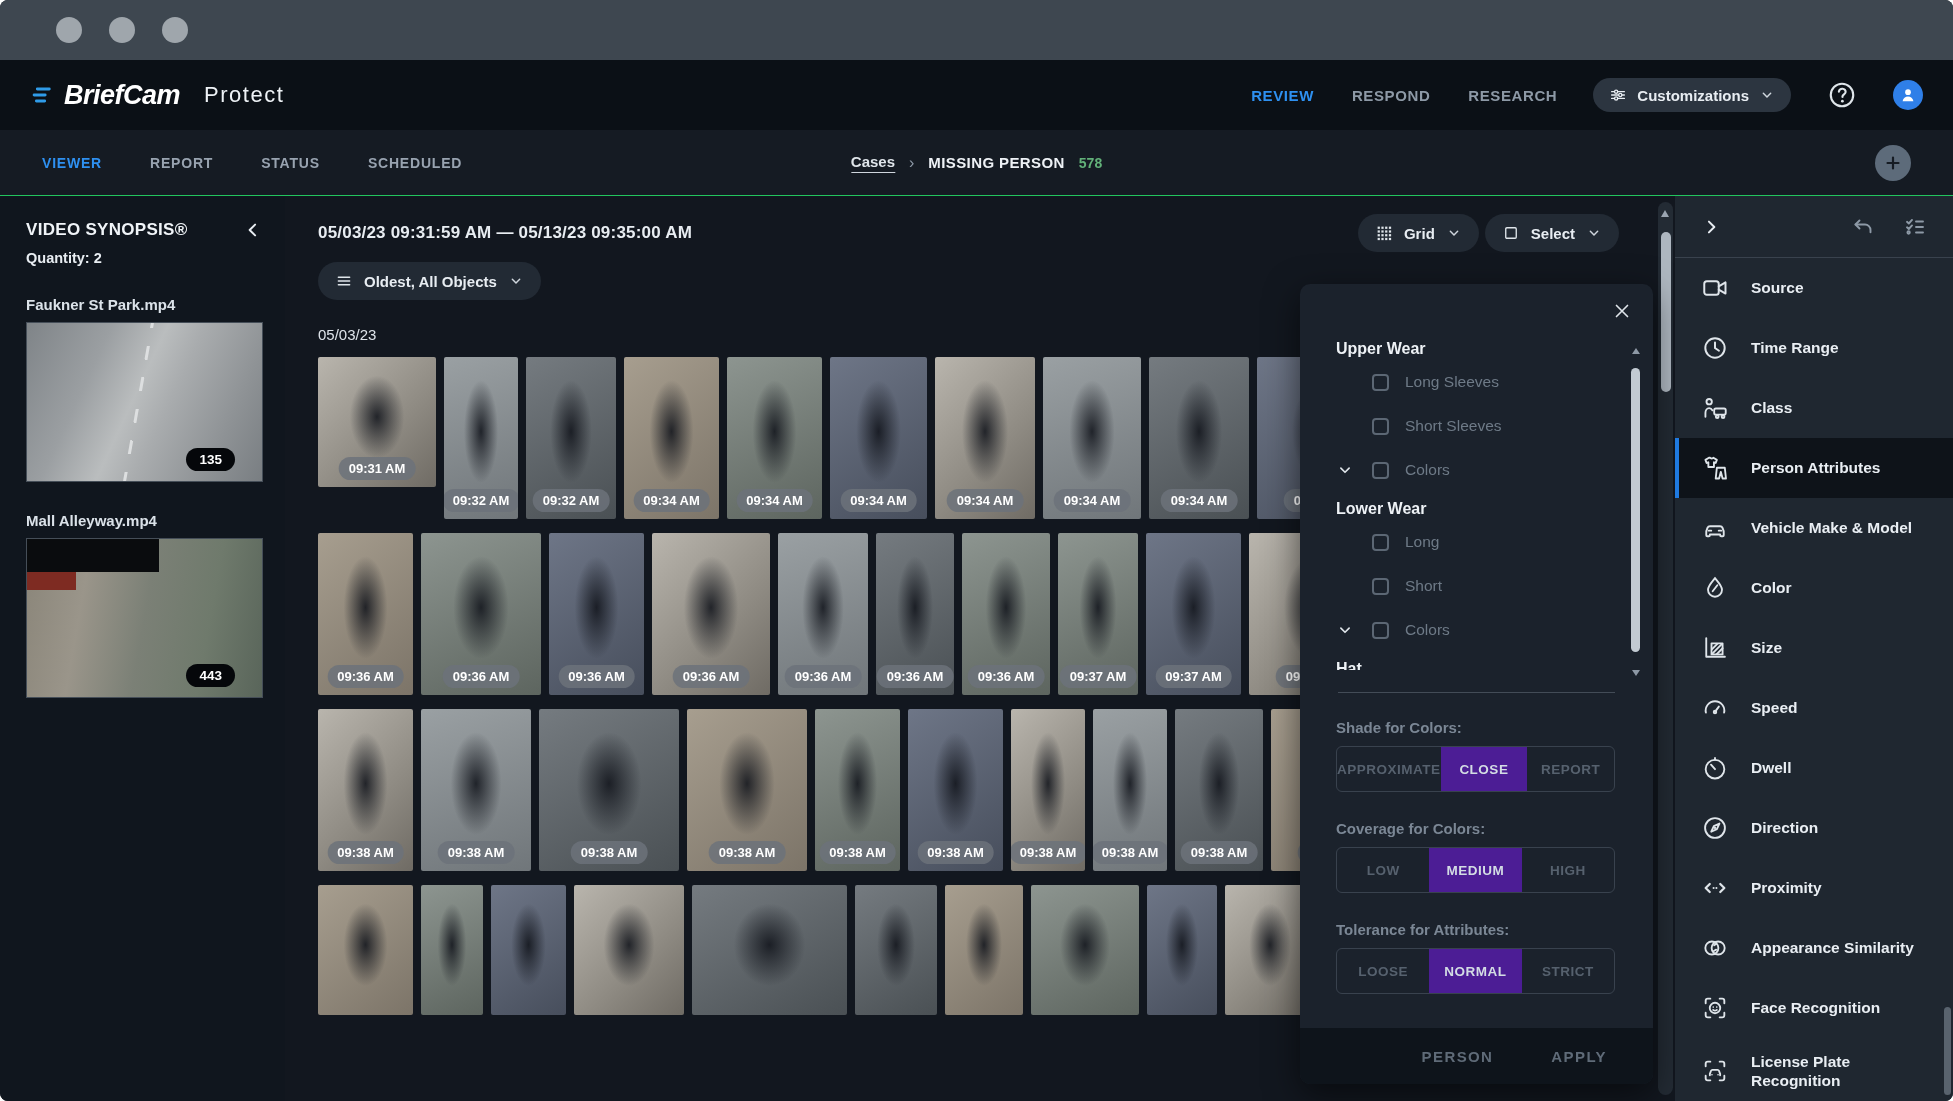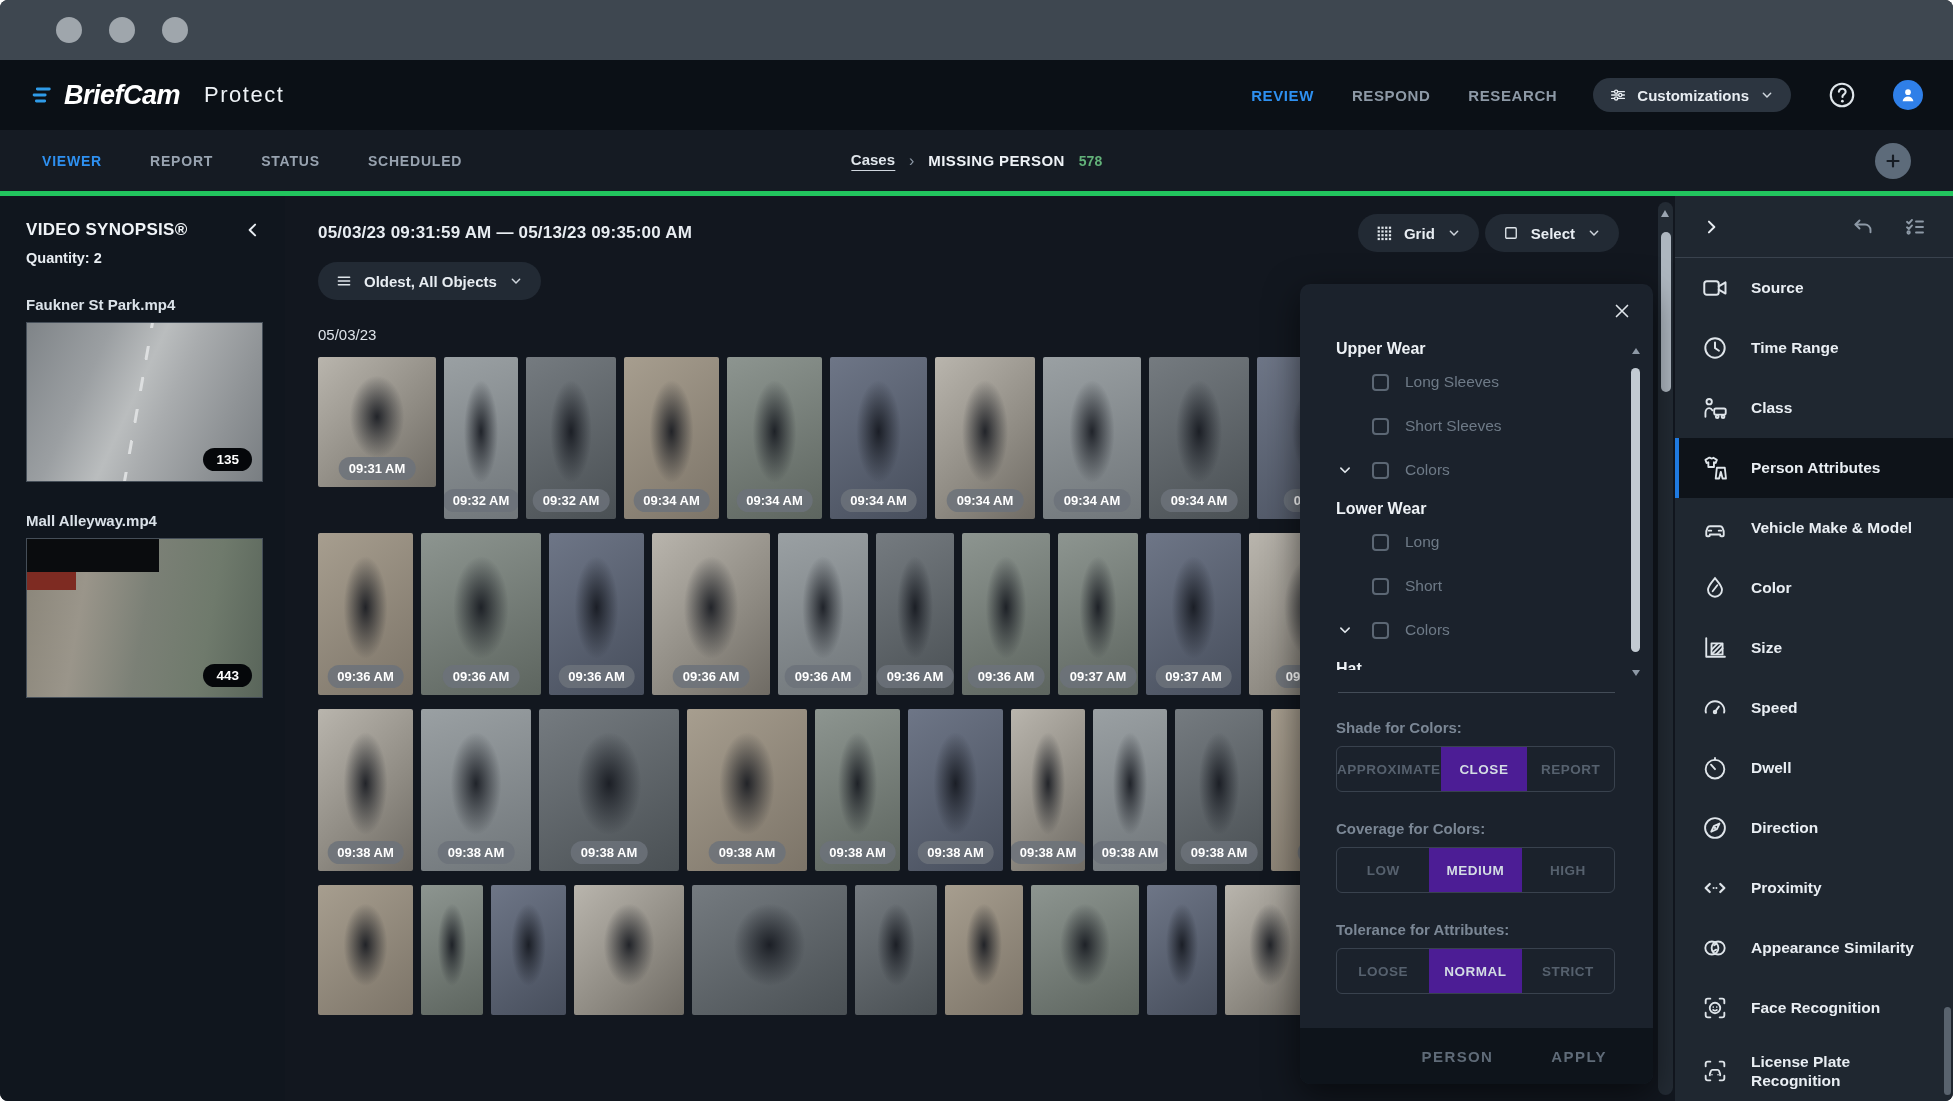--- a/index.html
+++ b/index.html
@@ -28,21 +28,21 @@
   .icon-16 { width:18px; height:18px; display:inline-flex; }
   .icon-16 svg, .icon-20 svg, .r-icon svg { width:100%; height:100%; }
   .icon-20 { width:22px; height:22px; display:inline-flex; }
   .help { width:30px; height:30px; color:#dfe5ea; }
   .avatar { width:30px; height:30px; border-radius:50%; background:#2f7fe8;
             display:flex; align-items:center; justify-content:center; }
   .avatar svg { width:20px; height:20px; }
 
   
   .tabbar { height:66px; background:#151b23; display:flex; align-items:center;
-            padding:0 42px; position:relative; border-bottom:5px solid #22c55e; }
+            padding:0 42px; position:relative; border-bottom:1px solid #22c55e; }
   .tab { font-size:14px; font-weight:bold; color:#98a3b0; letter-spacing:.8px;
          margin-right:48px; cursor:pointer; }
   .tab.active { color:#2e90f0; }
   .breadcrumb { position:absolute; left:50%; transform:translateX(-50%);
                 display:flex; align-items:center; gap:14px; }
   .crumb-parent { color:#dfe5ea; font-weight:bold; font-size:15px;
                   border-bottom:1.5px solid #cfd6dd; padding-bottom:2px; cursor:pointer; }
   .crumb-sep { color:#8d99a6; font-size:16px; }
   .crumb-current { color:#eef2f6; font-weight:bold; font-size:15px; letter-spacing:.4px; }
   .crumb-count { color:#62b179; font-weight:bold; font-size:14px; }
@@ -63,21 +63,21 @@
   .video-name { font-size:15px; color:#dbe2e9; font-weight:600; margin-bottom:9px; }
   .video-thumb { position:relative; width:237px; height:160px; border:1px solid #454e58;
                  cursor:pointer; overflow:hidden; }
   .scene-street { background:linear-gradient(115deg,#7f8488 0%,#9b9fa2 28%,#babdbe 46%,#a9acae 58%,#8f9396 80%,#797e82 100%); }
   .scene-street::after { content:""; position:absolute; left:47%; top:-10px; bottom:-10px; width:3px;
                  background:repeating-linear-gradient(to bottom,#dddfe0 0 14px,transparent 14px 32px);
                  transform:rotate(10deg); }
   .scene-alley { background:linear-gradient(100deg,#8a8579 0%,#9a958a 25%,#7b8076 50%,#6f7a6c 75%,#59655a 100%); }
   .scene-alley::before { content:""; position:absolute; left:0; top:0; width:56%; height:21%; background:#0a0c0e; }
   .scene-alley::after  { content:""; position:absolute; left:0; top:21%; width:21%; height:11%; background:#7e2b22; }
-  .badge { position:absolute; right:10px; bottom:10px; background:#05070a; border-radius:15px;
+  .badge { position:absolute; right:27px; bottom:10px; background:#05070a; border-radius:15px;
            color:#fff; font-size:13.5px; font-weight:bold; padding:4px 13px; z-index:2;text-align:right; }
 
   
   .main { flex:1; position:relative; background:#12171f; padding:18px 0 0 33px; overflow:hidden; }
   .main-top { display:flex; align-items:center; padding-right:56px; }
   .date-range { font-size:17px; font-weight:bold; color:#e8edf2; letter-spacing:.2px; }
   .view-controls { margin-left:auto; display:flex; gap:6px; }
   .pill-btn { height:38px; border-radius:19px; background:#222a34; display:flex; align-items:center;
               gap:11px; padding:0 17px; color:#e8edf2; font-weight:bold; font-size:15px; cursor:pointer; }
   .pill-btn .icon-16 { color:#dfe5ea; }

